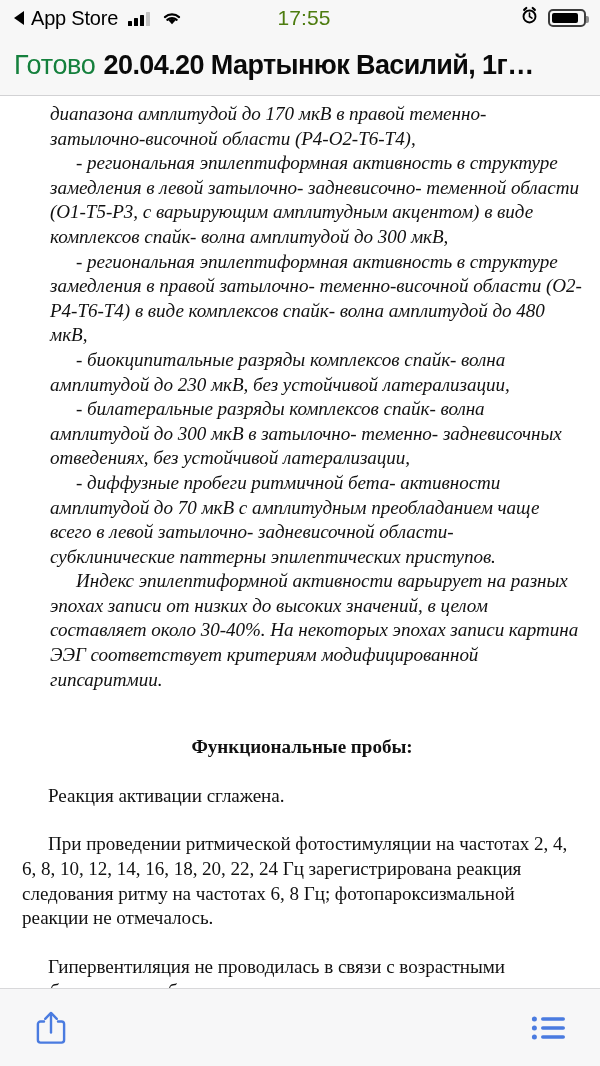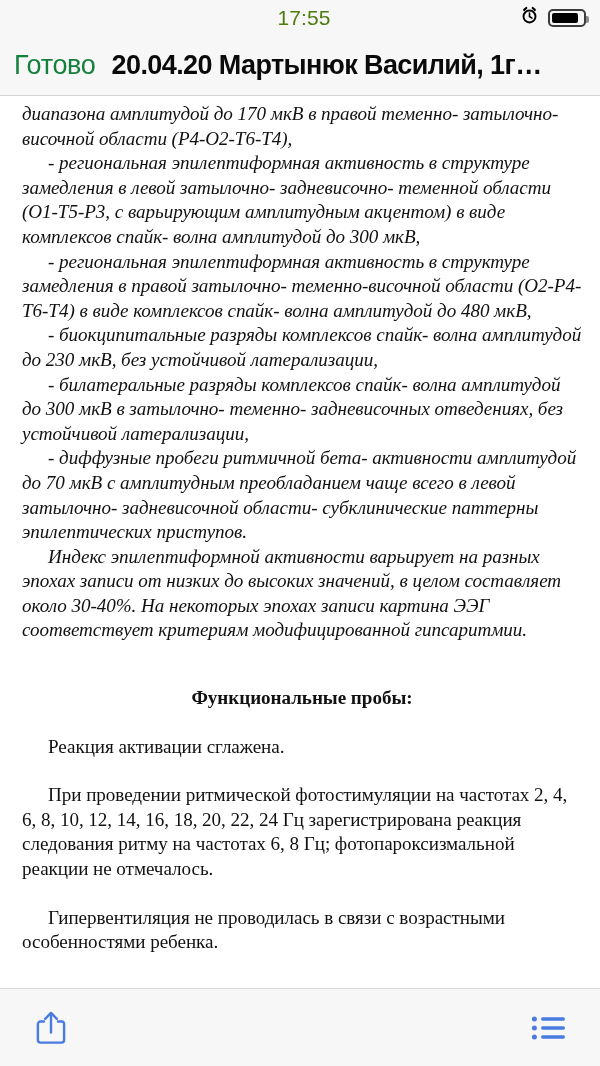--- a/index.html
+++ b/index.html
@@ -97,21 +97,21 @@
   }
   .nav-done {
     color: #15803d;
     font-size: 27px;
     font-weight: 400;
     letter-spacing: -0.3px;
     white-space: nowrap;
     flex: 0 0 auto;
   }
   .nav-title {
-    margin-left: 16px;
+    margin-left: 8px;
     color: #0a0a0a;
     font-size: 27px;
     font-weight: 700;
     letter-spacing: -0.6px;
     white-space: nowrap;
     overflow: hidden;
     flex: 1 1 auto;
   }
 
   
@@ -124,21 +124,21 @@
   }
   .doc p {
     margin: 0;
     font-family: "Liberation Serif", "DejaVu Serif", serif;
     font-size: 19.1px;
     line-height: 24.6px;
     color: #111;
     text-align: left;
     letter-spacing: -0.05px;
   }
-  .doc p.it { font-style: italic; }
+  .doc p.it { font-style: italic; margin-left: 28px; }
   .doc p.up { font-style: normal; margin-top: 24px; }
   .doc p.indent { text-indent: 26px; }
   .doc p.heading {
     font-weight: bold;
     font-style: normal;
     text-align: center;
     text-indent: 0;
     margin-top: 21px;
   }
   .doc .gap-md { height: 22px; }
@@ -162,20 +162,37 @@
     cursor: pointer;
   }
   .tb-btn svg { display: block; }
 </style>
 </head>
 <body>
 
 <div id="screen">
 
   <div class="statusbar">
+    <div class="sb-left">
+      <span class="sb-back-arrow"></span>
+      <span class="sb-carrier">App Store</span>
+      <span class="sb-signal">
+        <i class="b1"></i>
+          <i class="b2"></i>
+          <i class="b3"></i>
+          <i class="b4"></i>
+      </span>
+      <span class="sb-wifi">
+        <svg width="22" height="16" viewBox="0 0 22 16">
+          <path d="M11 14.2 L7.6 10.4 a5.2 5.2 0 0 1 6.8 0 Z" fill="#000"></path>
+          <path d="M3.9 7.1 a10.6 10.6 0 0 1 14.2 0" stroke="#000" stroke-width="2.1" fill="none" stroke-linecap="round"></path>
+          <path d="M6.3 9.9 a7 7 0 0 1 9.4 0" stroke="#000" stroke-width="2.1" fill="none" stroke-linecap="round"></path>
+        </svg>
+      </span>
+    </div>
     <div class="sb-time">17:55</div>
     <div class="sb-right">
       <span>
         <svg width="19" height="19" viewBox="0 0 20 20">
           <circle cx="10" cy="11" r="6.3" fill="none" stroke="#000" stroke-width="2"></circle>
           <path d="M10 7.4 V11 l2.6 1.7" stroke="#000" stroke-width="1.7" fill="none" stroke-linecap="round"></path>
           <path d="M4.4 4.1 L6.6 2.1 M15.6 4.1 L13.4 2.1" stroke="#000" stroke-width="2.3" stroke-linecap="round"></path>
         </svg>
       </span>
       <span class="sb-battery">

